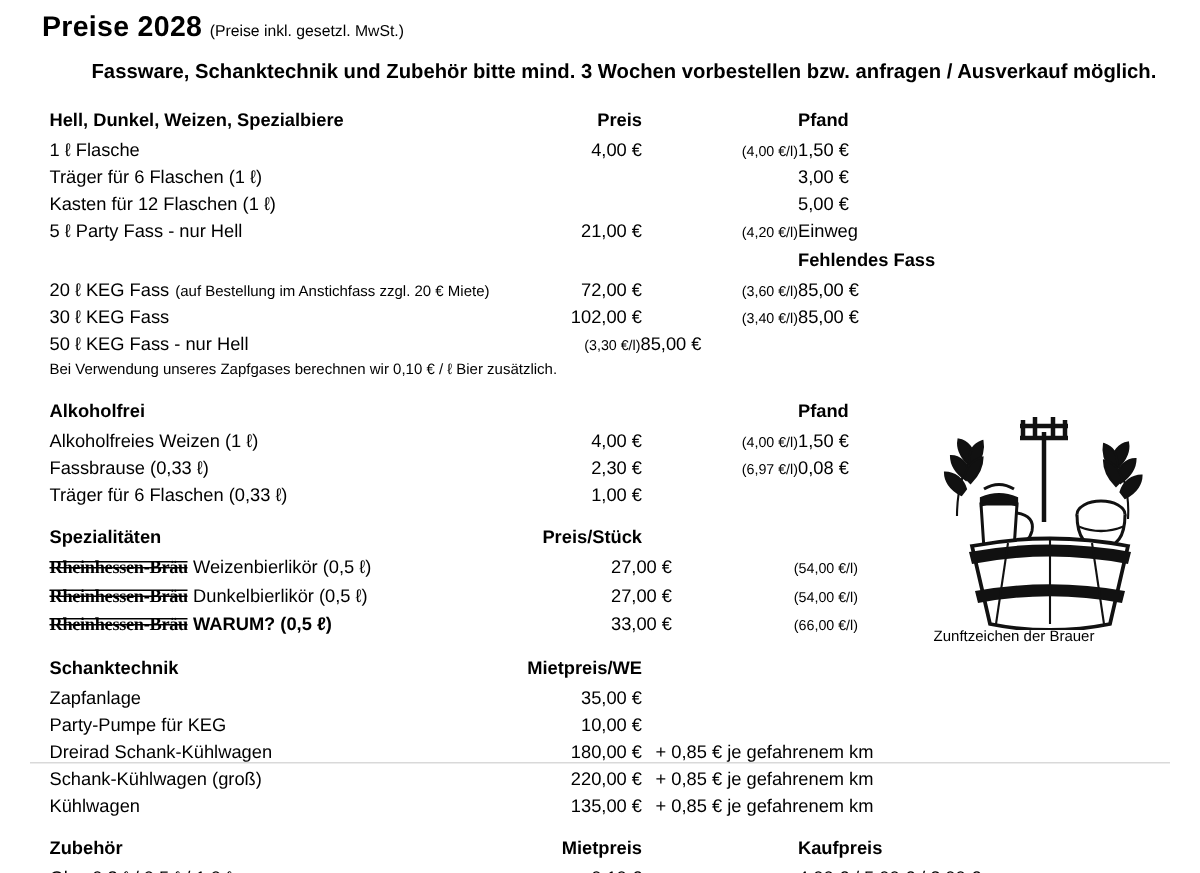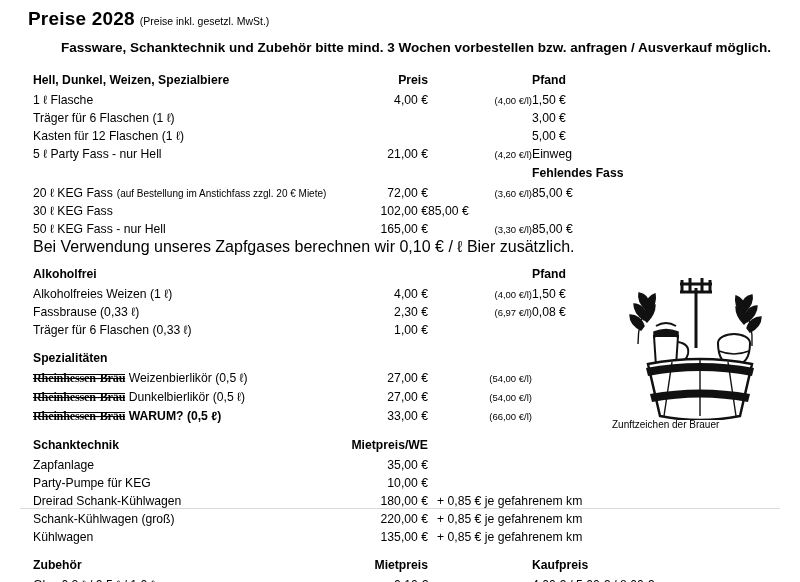--- a/index.html
+++ b/index.html
@@ -56,21 +56,21 @@
     top: 70px;
     width: 640px;
     font-size: 12.2px;
   }
   .row {
     display: flex;
     align-items: baseline;
     height: 18px;
     line-height: 18px;
   }
-  .row.tall { height: 19px; line-height: 19px; }
+  .row.tall { height: 19px; line-height: 19px; gap: 20px; }
   .c-name {
     width: 290px;
     flex: 0 0 290px;
     white-space: nowrap;
     overflow: visible;
   }
   .c-price {
     width: 105px;
     flex: 0 0 105px;
     text-align: right;
@@ -100,21 +100,21 @@
   .hdr .c-price,
   .hdr .c-right,
   .hdr .c-extra {
     font-weight: bold;
   }
   .hdr {
     height: 21px;
     line-height: 21px;
   }
   .note {
-    font-size: 16px;
+    font-size: 10px;
     height: 17px;
     line-height: 17px;
     white-space: nowrap;
   }
   .spacer { height: 9px; }
   .small-paren { font-size: 10px; font-weight: normal; }
   .brand {
     font-family: "Liberation Serif", serif;
     font-weight: bold;
     letter-spacing: -0.2px;
@@ -147,24 +147,24 @@
   
   .logo-wrap {
     position: absolute;
     left: 612px;
     top: 270px;
     width: 176px;
     height: 190px;
   }
   .logo-caption {
     position: absolute;
-    left: 612px;
+    left: 588px;
     top: 419px;
     width: 176px;
-    text-align: left;
+    text-align: center;
     font-size: 10px;
   }
 </style>
 </head>
 <body>
 
 <div class="page">
 
   <div class="title-row">
     <span class="title-main">Preise 2028</span>
@@ -216,25 +216,25 @@
 
     <div class="row">
       <span class="c-name"><span>20 ℓ KEG Fass</span><span class="small-paren" style="margin-left:4px;">(auf Bestellung im Anstichfass zzgl. 20 € Miete)</span></span>
       <span class="c-price">72,00 €</span>
       <span class="c-unit">(3,60 €/l)</span>
       <span class="c-right">85,00 €</span>
     </div>
     <div class="row">
       <span class="c-name">30 ℓ KEG Fass</span>
       <span class="c-price">102,00 €</span>
+      <span class="c-unit">(3,40 €/l)</span>
       <span class="c-right">85,00 €</span>
     </div>
     <div class="row">
       <span class="c-name">50 ℓ KEG  Fass - nur Hell</span>
-      <span class="c-price">165,00 €</span>
       <span class="c-unit">(3,30 €/l)</span>
       <span class="c-right">85,00 €</span>
     </div>
 
     <div class="note">Bei Verwendung unseres Zapfgases berechnen wir 0,10 € / ℓ Bier zusätzlich.</div>
 
     <div class="spacer"></div>
 
     <div class="row hdr">
       <span class="c-name">Alkoholfrei</span>
@@ -258,20 +258,21 @@
       <span class="c-name">Träger für 6 Flaschen (0,33 ℓ)</span>
       <span class="c-price">1,00 €</span>
       <span class="c-unit"></span>
       <span class="c-right"></span>
     </div>
 
     <div class="spacer"></div>
 
     <div class="row hdr">
       <span class="c-name">Spezialitäten</span>
+      <span class="c-price">Preis/Stück</span>
       <span class="c-unit"></span>
       <span class="c-right"></span>
     </div>
     <div class="row tall">
       <span class="c-name"><span class="brand">Rheinhessen-Bräu</span><span> Weizenbierlikör (0,5 ℓ)</span></span>
       <span class="c-price">27,00 €</span>
       <span class="c-unit">(54,00 €/l)</span>
       <span class="c-right"></span>
     </div>
     <div class="row tall">

